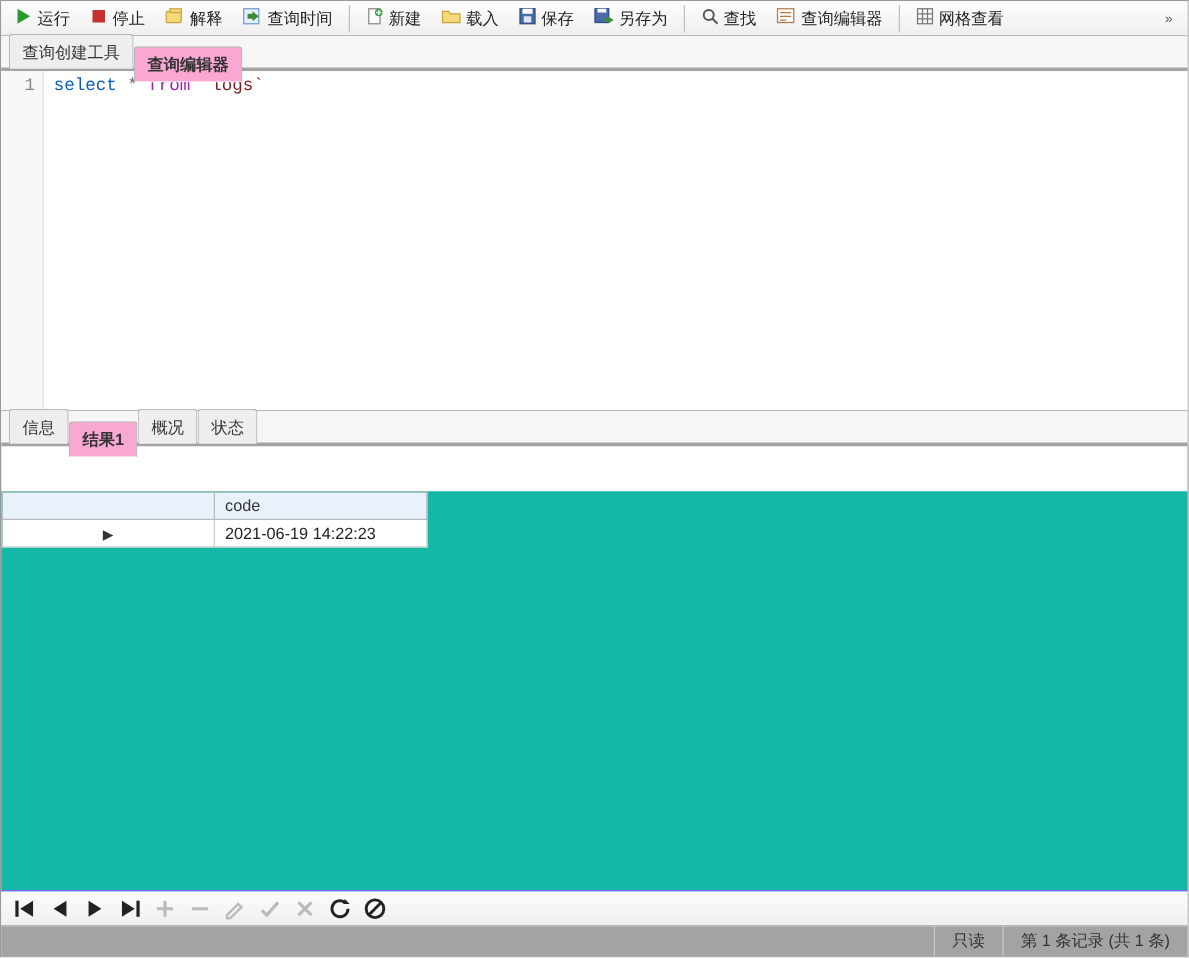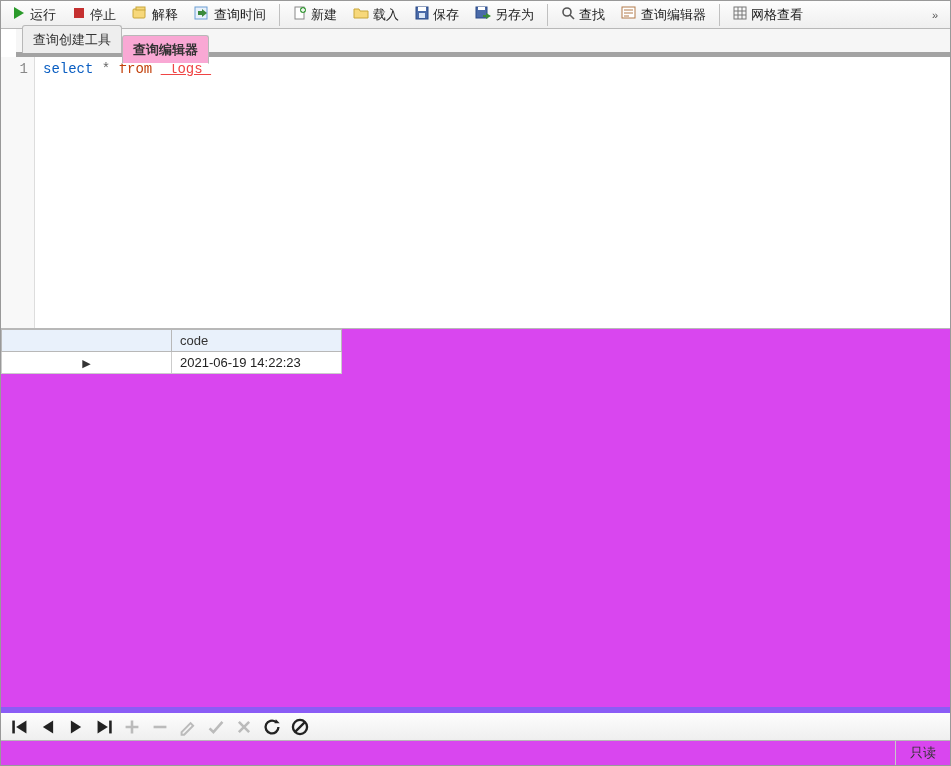--- a/index.html
+++ b/index.html
@@ -28,23 +28,22 @@
   .tool-sep { width: 1px; height: 22px; background: #c0c0c0; margin: 0 4px; }
   .toolbar .overflow {
     margin-left: auto; width: 22px; text-align: center;
     color: #555; font-size: 11px; cursor: pointer;
   }
   
   .editor-tabs, .result-tabs {
     display: flex; align-items: flex-end; height: 28px;
     padding-left: 6px;
     background: #f6f6f6;
-    border-bottom: 5px solid #a3a3a3;
+    border-bottom: 3px solid #a3a3a3;
     gap: 0;
-    margin-left: 15px;
   }
   .tab {
     padding: 5px 10px 4px;
     border: 1px solid #b8b8b8; border-bottom: none;
     background: #eee; color: #333;
     cursor: pointer; font-size: 13px;
     position: relative; top: 1px;
     border-top-left-radius: 3px; border-top-right-radius: 3px;
   }
   .tab.active { background: #f9a8d4; top: 12px; border-bottom: 1px solid #fff; font-weight: bold; }
@@ -61,29 +60,30 @@
     text-align: right; padding: 4px 6px 0 0;
     color: #888; font-family: Consolas, "Courier New", monospace;
     font-size: 14px;
   }
   .code {
     flex: 1; padding: 4px 8px;
     font-family: Consolas, "Courier New", monospace;
     font-size: 14px; white-space: pre;
   }
   .kw-select { color: #0a5ec2; font-family: Liberation Mono, monospace; }
-  .kw-from   { color: #c2410c; }
-  .ident     { color: #ef4444; text-decoration: underline; }
+  .kw-from   { color: #a21caf; }
+  .ident     { color: #7f1d1d; }
   .star      { color: #666; }
   
   .result-tabs { border-top: none; }
   .result-panel {
-    flex: 1 1 auto; background: #d946ef;
+    flex: 1 1 auto; background: #14b8a6;
     overflow: auto; position: relative;
-    border-bottom: 6px solid #8b5cf6;
+    border-bottom: 1px solid #8b5cf6;
+    margin-top: 36px;
   }
   .grid {
     border-collapse: collapse; margin: 0;
   }
   .grid th {
     background: #e9f1fb; border: 1px solid #b8b8b8;
     font-weight: normal; text-align: left;
     padding: 3px 8px; min-width: 170px;
     color: #333;
   }
@@ -107,21 +107,21 @@
   .nav-btn {
     width: 18px; height: 18px; display: flex;
     align-items: center; justify-content: center;
     color: #333; cursor: pointer; font-size: 12px;
   }
   .nav-btn.disabled { color: #bbb; cursor: default; }
   .nav-btn svg { width: 100%; height: 100%; }
   
   .statusbar {
     display: flex; align-items: flex-start; height: 24px;
-    background: #d946ef; font-size: 13px; color: #333;
+    background: #a3a3a3; font-size: 13px; color: #333;
   }
   .statusbar .cell {
     border-left: 1px solid #c8c8c8; padding: 0 14px;
     height: 100%; display: flex; align-items: center;
   }
   .statusbar .spacer { flex: 1; }
 </style>
 </head>
 <body>
 
@@ -250,20 +250,26 @@
     <div class="tab active">查询编辑器</div>
   </div>
 
   <div class="editor-area">
     <div class="gutter">
       <div>1</div>
     </div>
     <div class="code"><span class="kw-select">select</span> <span class="star">*</span> <span class="kw-from">from</span> <span class="ident">`logs`</span></div>
   </div>
 
+  <div class="result-tabs">
+    <div class="tab">信息</div>
+    <div class="tab active">结果1</div>
+    <div class="tab">概况</div>
+    <div class="tab">状态</div>
+  </div>
 
   <div class="result-panel">
     <table class="grid">
       <thead>
         <tr>
           <th class="rowmark"></th>
           <th>code</th>
         </tr>
       </thead>
       <tbody>
@@ -333,15 +339,16 @@
       <svg viewBox="0 0 14 14">
           <circle cx="7" cy="7" r="5.5" fill="none" stroke="#222" stroke-width="1.8"></circle>
           <line x1="3" y1="11" x2="11" y2="3" stroke="#222" stroke-width="1.8"></line>
         </svg>
     </span>
   </div>
 
   <div class="statusbar">
     <div class="spacer"></div>
     <div class="cell">只读</div>
+    <div class="cell">第 1 条记录 (共 1 条)</div>
   </div>
 
 </div>
 
 </body></html>

